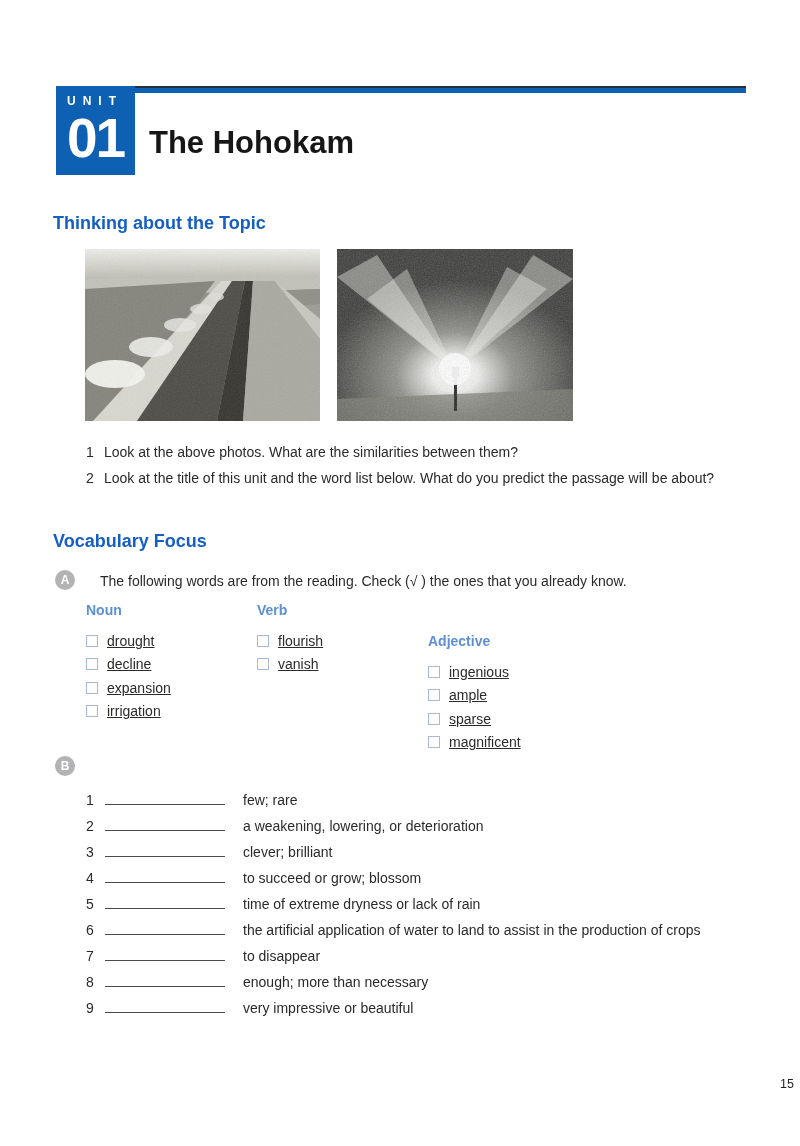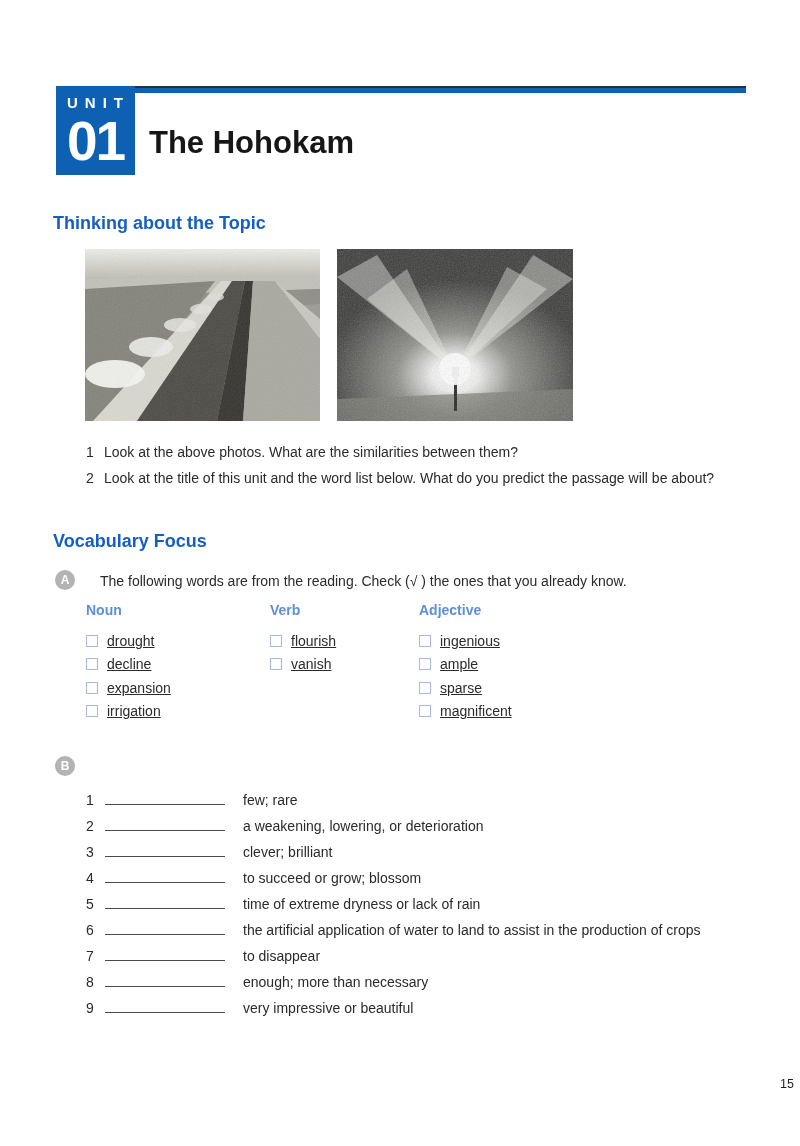--- a/index.html
+++ b/index.html
@@ -10,21 +10,21 @@
   
   .top-bar {
     position:absolute; left:56px; top:86px; width:690px; height:7px;
     background:#0e61b2; border-top:2px solid #27313e; box-sizing:border-box;
   }
   .unit-box {
     position:absolute; left:56px; top:86px; width:79px; height:89px;
     background:#0e61b2; color:#ffffff; overflow:hidden;
   }
   .unit-label {
-    font-size:15px; font-weight:bold; letter-spacing:7px;
+    font-size:12px; font-weight:bold; letter-spacing:7px;
     padding:8px 0 0 11px; white-space:nowrap;
   }
   .unit-number {
     font-size:55px; font-weight:bold; line-height:58px; text-align:center;
     letter-spacing:-2px; margin-top:1px;
   }
   .page-title {
     position:absolute; left:149px; top:125px; font-size:31px; font-weight:bold;
     color:#161616; letter-spacing:0;
   }
@@ -51,21 +51,21 @@
     text-align:center; line-height:20px;
   }
   #taskA-badge { left:55px; top:570px; }
   #taskB-badge { left:55px; top:756px; }
   .task-instructions { position:absolute; left:100px; font-size:14px; white-space:nowrap; }
   #taskA-instructions { top:573px; }
   #taskB-instructions { top:759px; }
 
   
   .vocab-col { position:absolute; top:602px; font-size:14px; }
-  #col-noun { left:86px; } #col-verb { left:257px;margin-left:13px; } #col-adj { left:419px; }
+  #col-noun { left:86px; } #col-verb { left:257px; } #col-adj { left:428px;margin-top:31px; }
   .vocab-header { color:#5d8fd4; font-weight:bold; height:27px; }
   .vocab-row { height:23.5px; display:flex; align-items:center;text-decoration:underline; }
   .checkbox {
     width:10px; height:10px; border:1px solid #a6b8de; background:#ffffff;
     display:inline-block; margin-right:9px; flex:0 0 auto;
   }
 
   
   .def-item { position:absolute; left:86px; font-size:14px; display:flex; align-items:baseline; white-space:nowrap; }
   .def-num { display:inline-block; width:19px; flex:0 0 auto; }

